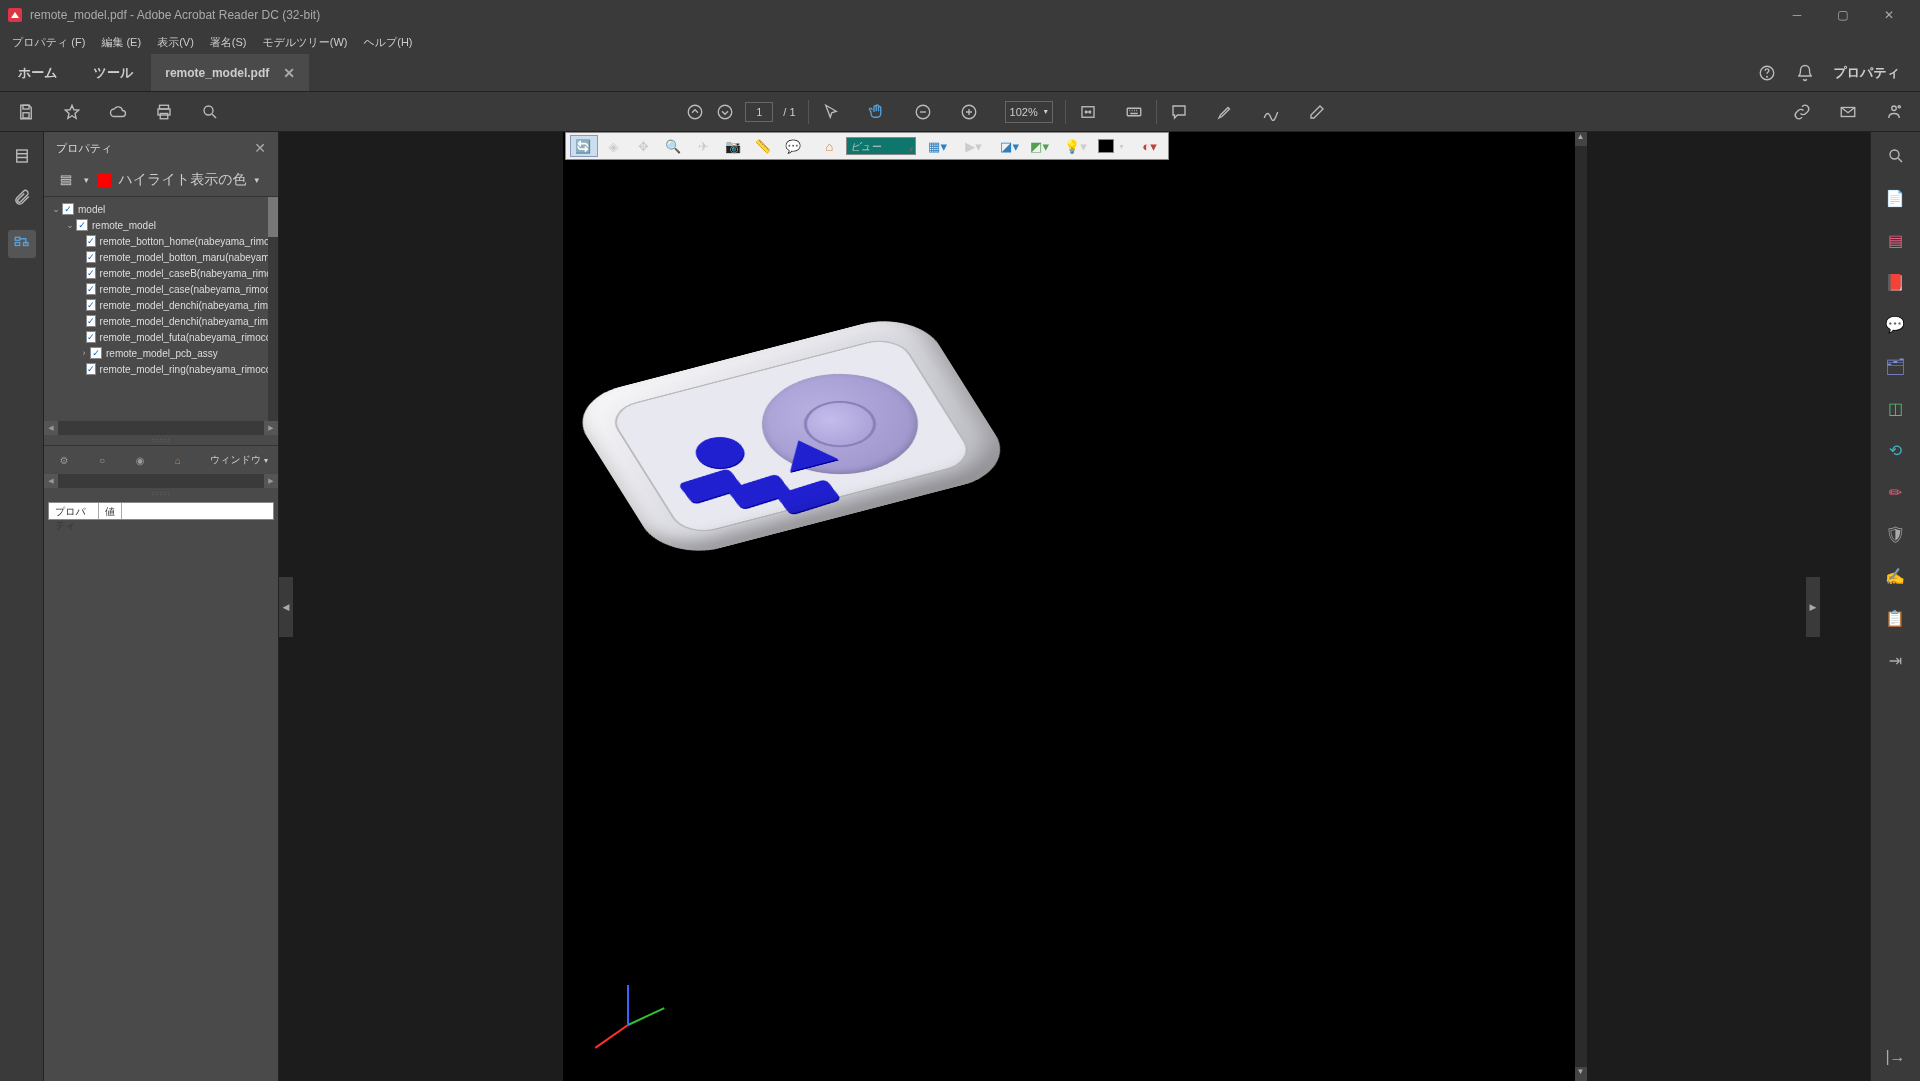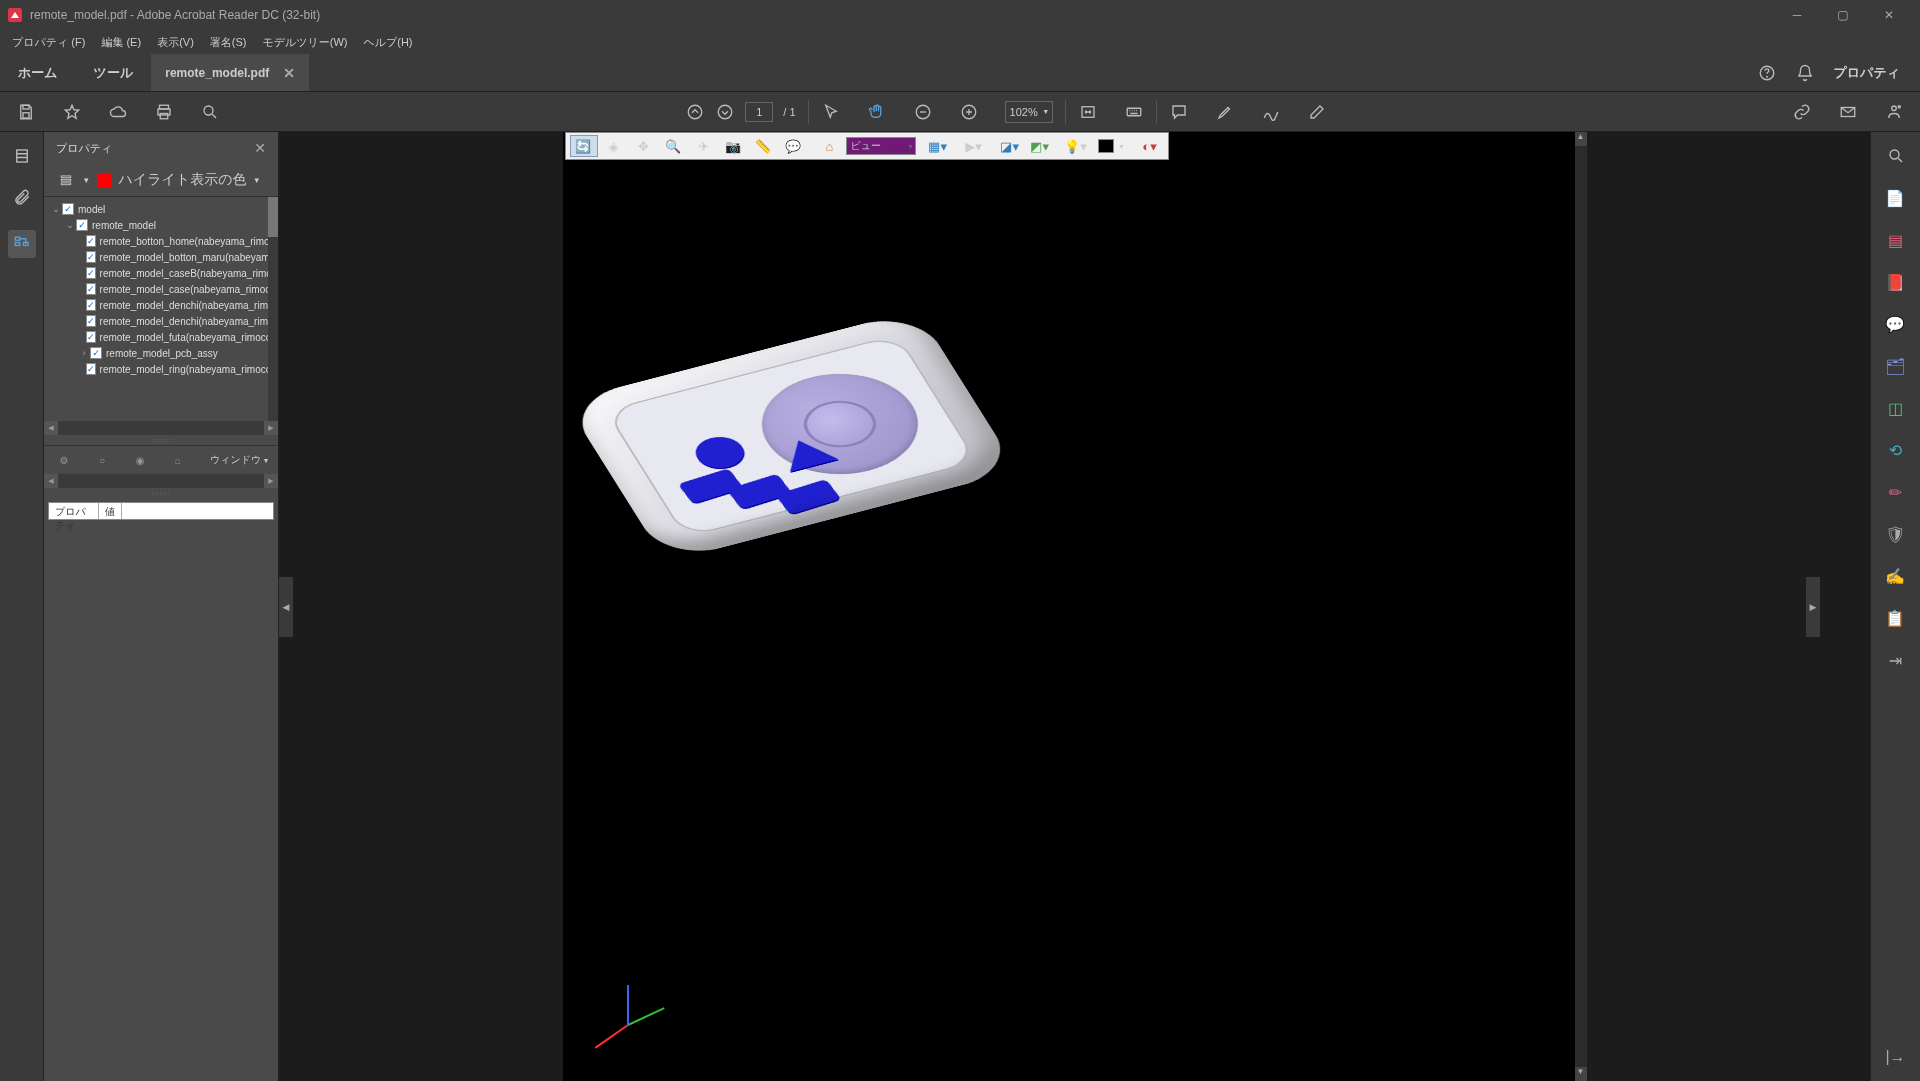--- a/index.html
+++ b/index.html
@@ -52,21 +52,21 @@
 .prop-table { background: #fff; color: #333; font-size: 10px; height: 18px; display: flex; border: 1px solid #888; margin: 4px; }
 .prop-table div { padding: 2px 6px; border-right: 1px solid #aaa; }
 .panel-filler { flex: 1; }
 
 .doc-area { flex: 1; background: #1c1c1c; position: relative; overflow: hidden; display: flex; justify-content: center; }
 .doc-page { width: 1024px; height: 100%; background: #000; position: relative; margin-top: 0; }
 .doc-toolbar { position: absolute; top: 0; left: 2px; height: 28px; background: #f0f0f0; display: flex; align-items: center; gap: 2px; padding: 0 4px; border: 1px solid #888; }
 .doc-tool { width: 28px; height: 22px; display: flex; align-items: center; justify-content: center; cursor: pointer; font-size: 13px; }
 .doc-tool.active { background: #cde; border: 1px solid #89b; }
 .doc-tool-sep { width: 4px; }
-.doc-view-select { background: #701a75; border: 1px solid #888; font-size: 10px; height: 18px; width: 70px; display: flex; align-items: center; padding: 0 4px; position: relative; }
+.doc-view-select { background: #0f766e; border: 1px solid #888; font-size: 10px; height: 18px; width: 70px; display: flex; align-items: flex-end; padding: 0 4px; position: relative; font-style: italic; }
 .doc-view-select::after { content: "▾"; position: absolute; right: 2px; font-size: 8px; color: #666; }
 .color-swatch { width: 16px; height: 14px; background: #000; border: 1px solid #888; }
 
 .model-3d {
   position: absolute;
   left: 50px; top: 150px;
   width: 420px; height: 340px;
   transform: rotateX(50deg) rotateZ(-22deg);
   transform-style: preserve-3d;
   perspective: 1200px;

